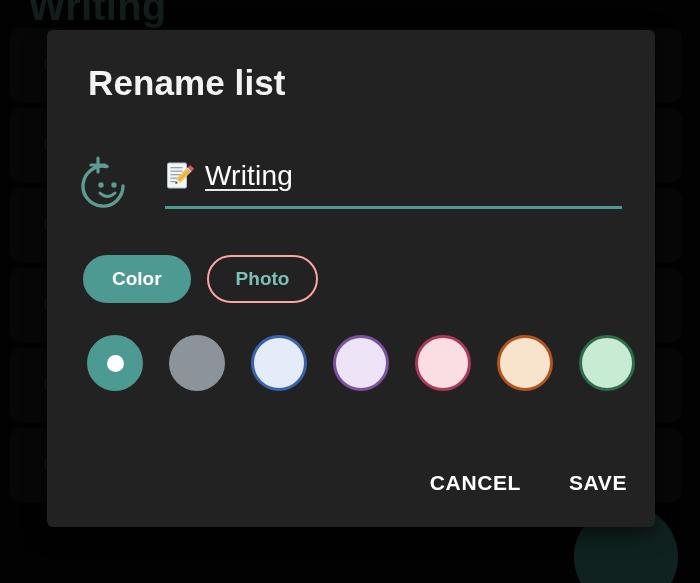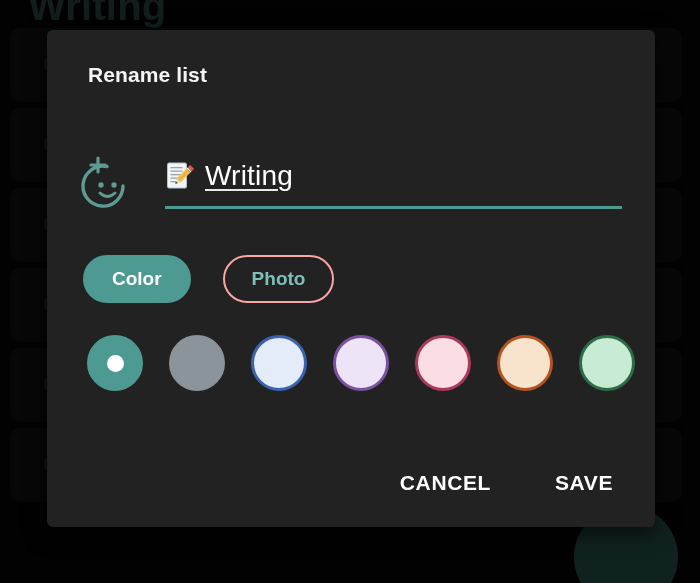--- a/index.html
+++ b/index.html
@@ -90,21 +90,21 @@
     background: #222222;
     border-radius: 6px;
     box-sizing: border-box;
     box-shadow: 0 6px 22px rgba(0,0,0,0.65);
   }
 
   #dialog-title {
     position: absolute;
     left: 41px;
     top: 33px;
-    font-size: 21px;
+    font-size: 35px;
     font-weight: bold;
     color: #f4f4f4;
     letter-spacing: 0.1px;
   }
 
   
   #name-row {
     position: absolute;
     left: 34px;
     top: 118px;
@@ -158,21 +158,21 @@
     height: 3px;
     background: #4d9a92;
   }
 
   
   #chip-row {
     position: absolute;
     left: 36px;
     top: 225px;
     display: flex;
-    gap: 32px;
+    gap: 16px;
   }
   .chip {
     height: 48px;
     border-radius: 24px;
     display: flex;
     align-items: center;
     justify-content: center;
     padding: 0 27px;
     font-size: 19px;
     font-weight: bold;
@@ -216,24 +216,24 @@
     height: 17px;
     margin-left: -8.5px;
     margin-top: -8.5px;
     border-radius: 50%;
     background: #ffffff;
   }
 
   
   #action-row {
     position: absolute;
-    right: 42px;
+    right: 28px;
     bottom: 32px;
     display: flex;
-    gap: 64px;
+    gap: 48px;
     align-items: center;
   }
   .action-button {
     font-size: 21px;
     font-weight: bold;
     color: #ffffff;
     letter-spacing: 0.6px;
     cursor: pointer;
     background: none;
     border: none;

